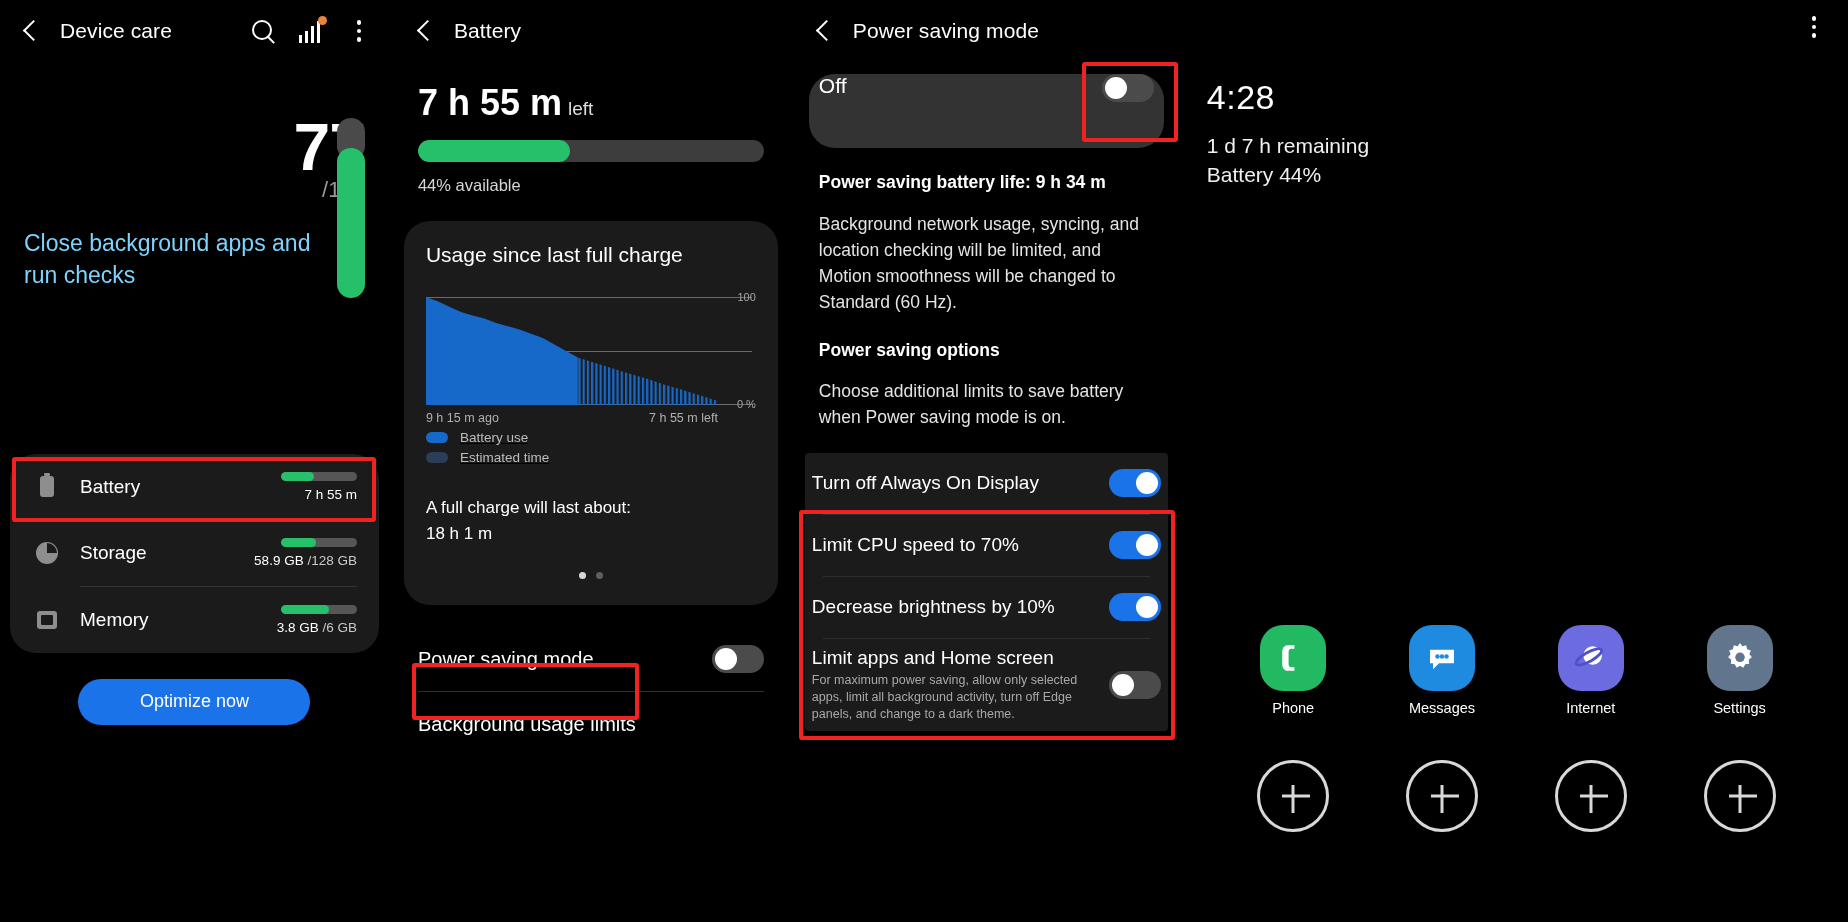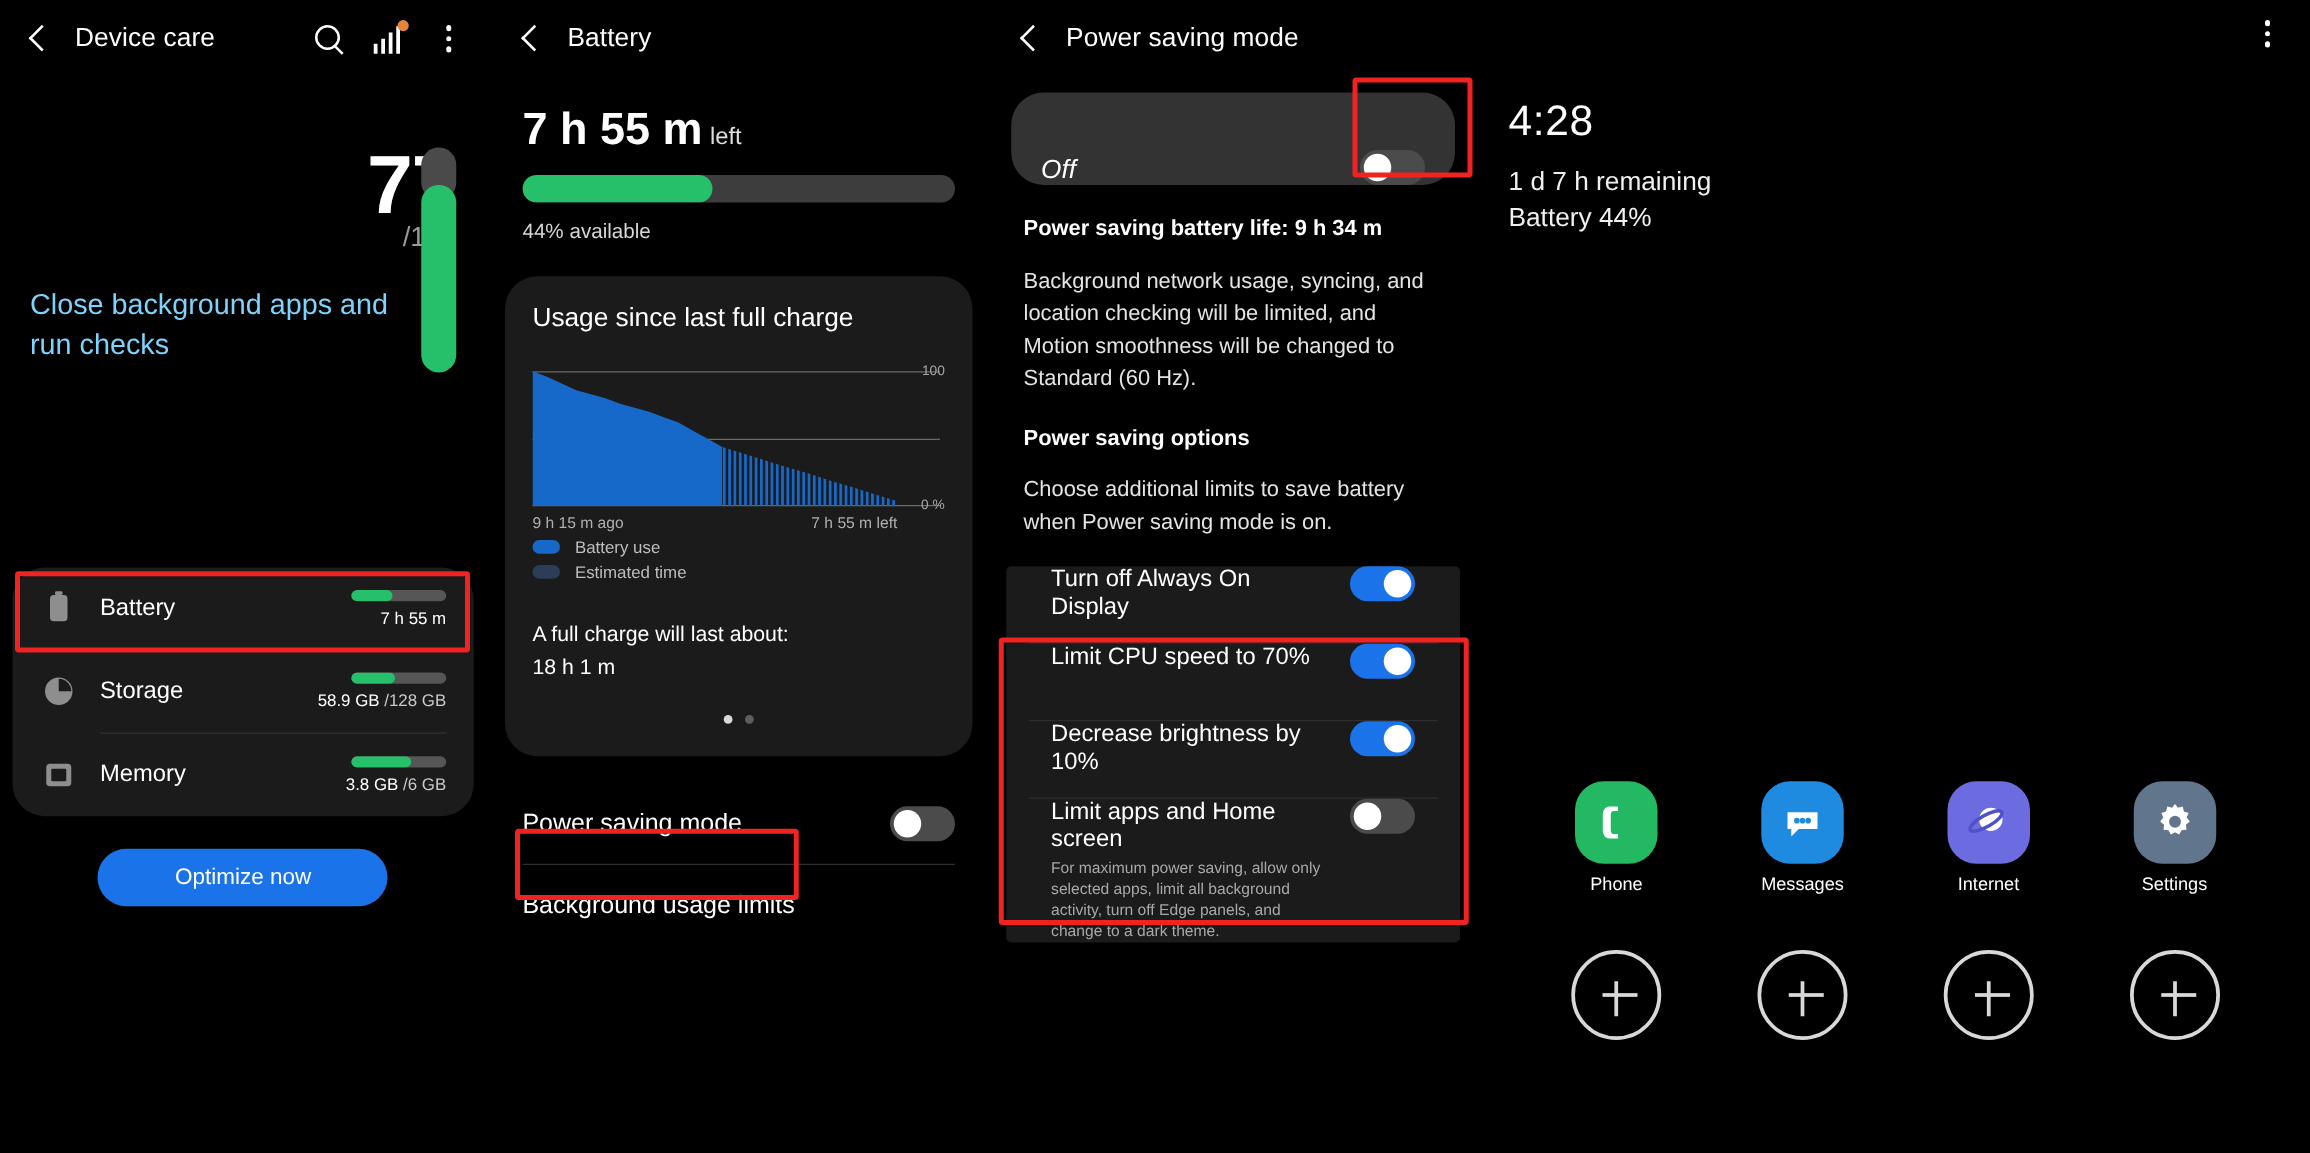--- a/index.html
+++ b/index.html
@@ -82,46 +82,46 @@
   .pbar { height: 22px; border-radius: 11px; background:#3d3d3d; margin-top: 16px; overflow:hidden;}
   .pbar span { display:block; height:100%; background:#27c06a; border-radius:11px;}
   .pbar-lab { color:#d6d6d6; font-size: 16.5px; margin-top: 14px;}
   .chart-card { background:#1b1b1b; border-radius: 26px; margin: 26px 10px 0 10px; padding: 22px 22px 26px 22px;}
   .chart-title { color:#fff; font-size: 21px; }
   .chart-area { position:relative; height: 108px; margin-top: 30px; margin-right: 38px;}
   .grid-line { position:absolute; left:0; right:-34px; height:1px; background:#6a6a6a;}
   .grid-lab { position:absolute; right:-38px; color:#a6a6a6; font-size:11px; transform: translateY(-50%);}
   .chart-svg { position:absolute; inset:0; width:100%; height:100%;}
   .chart-foot { display:flex; justify-content:space-between; color:#b0b0b0; font-size:12.5px; margin-top:6px; margin-right:38px;}
-  .legend { margin-top: 4px; }
+  .legend { margin-top: 4px; text-decoration: underline; }
   .legend-row { display:flex; align-items:center; margin-top:5px;}
   .legend-chip { width:22px; height:11px; border-radius:6px; flex:none;}
   .legend-txt { color:#bdbdbd; font-size:13.5px; margin-left:12px;}
   .fullchg { color:#fff; font-size:17px; margin-top: 30px; line-height:1.5;}
   .dots { display:flex; justify-content:center; gap:10px; margin-top: 26px;}
   .dots i { width:7px; height:7px; border-radius:50%; background:#5e5e5e; display:block;}
   .dots i.on { background:#d8d8d8; }
   .p2-rows { margin-top: 22px; padding: 0 24px; }
   .sw-row { display:flex; align-items:center; height: 64px; }
   .sw-row .lbl { color:#fff; font-size: 20px; flex:1;}
   .toggle { width:52px; height:28px; border-radius:14px; background:#4b4b4b; position:relative; flex:none;}
   .toggle i { position:absolute; top:3px; left:3px; width:22px; height:22px; border-radius:50%; background:#fff; display:block;}
   .toggle.on { background:#1a73e8; }
   .toggle.on i { left: 27px; }
   .hr-line { height:1px; background:#2e2e2e; }
 
   
   .pill-card { margin: 12px 16px 0 16px; background:#333333; border-radius: 26px; height: 74px;
-               display:flex; align-items:flex-end; padding: 0 24px; position:relative;font-style:italic;}
+               display:flex; align-items:flex-start; padding: 0 10px; position:relative;}
   .pill-card .lbl { color:#fff; font-size: 21px; flex:1;}
   .p3-text { padding: 0 26px; }
   .p3-h { color:#fff; font-size: 17.5px; font-weight:700; margin-top: 22px; line-height:1.4;}
   .p3-p { color:#e4e4e4; font-size: 17.5px; margin-top: 16px; line-height: 1.5;}
   .opt-card { margin: 22px 12px 0 12px; background:#1b1b1b; border-radius: 4px; }
-  .opt-row { display:flex; padding: 0 36px; min-height: 61px; }
+  .opt-row { display:flex; align-items:center; padding: 0 7px; min-height: 61px; }
   .opt-col { flex:1; padding-right: 14px; }
   .opt-title { color:#fff; font-size: 19px; }
   .opt-desc { color:#a8a8a8; font-size: 12.5px; line-height:1.36; margin-top:3px;}
   .opt-div { height:1px; background:#2e2e2e; margin: 0 18px; }
 
   
   .p4-top { display:flex; justify-content:flex-end; padding: 16px 22px 0 0;}
   .clock { color:#fff; font-size: 34px; font-weight: 400; padding-left: 22px; margin-top: 40px; letter-spacing: .5px;}
   .p4-sub { color:#f0f0f0; font-size: 21px; padding-left: 22px; margin-top: 14px; line-height: 1.42;}
   .dock { position:absolute; left:0; right:0; top: 625px; display:flex; justify-content:space-around; padding: 0 34px;}

